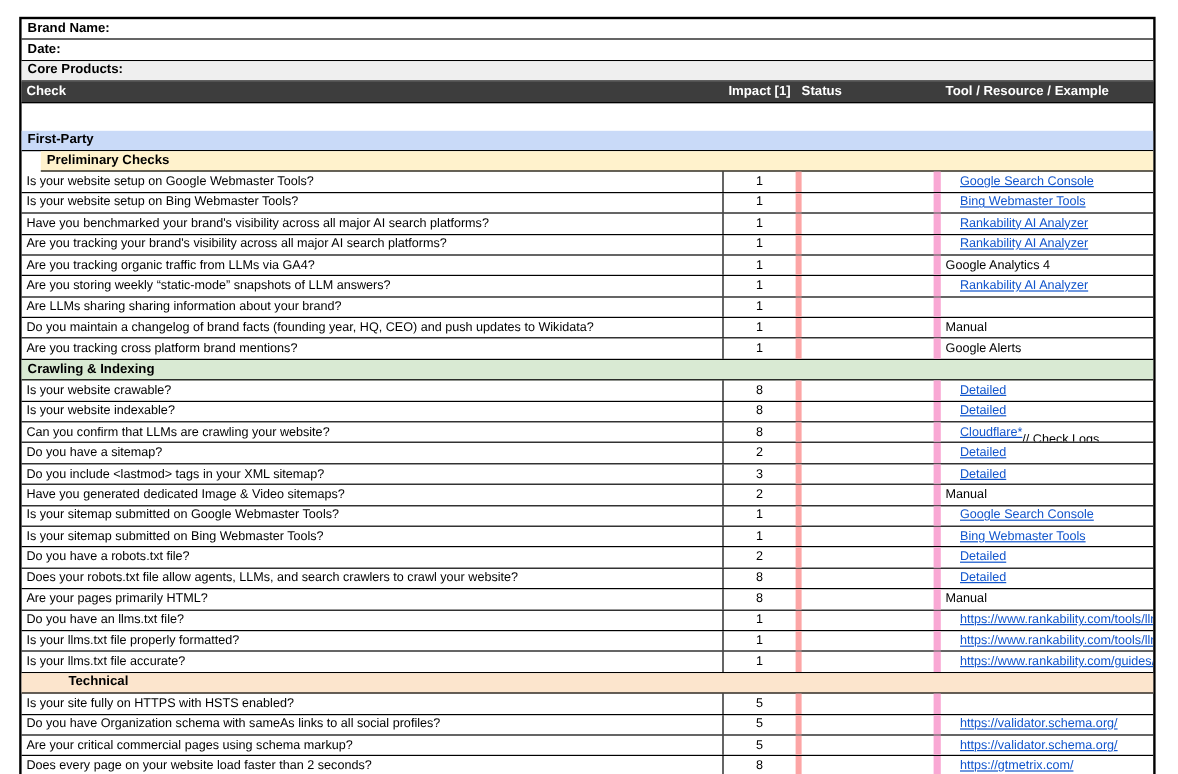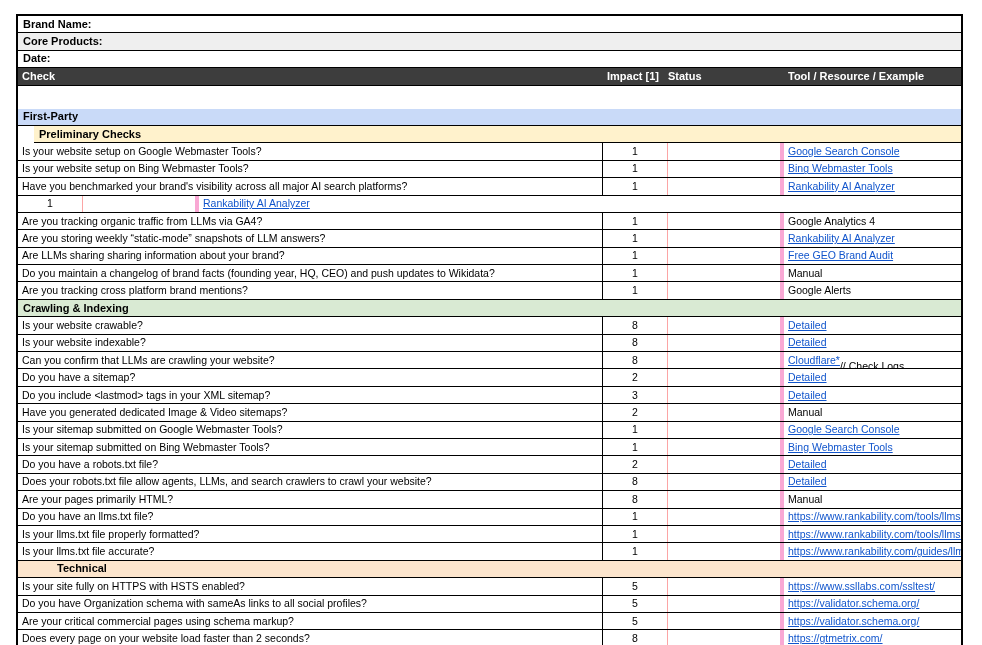--- a/index.html
+++ b/index.html
@@ -16,47 +16,47 @@
     display:flex;height:17.4px;box-sizing:border-box;
     border-bottom:1px solid #000;align-items:center;
     font-size:10.5px;line-height:15px;
   }
   .row:last-child{border-bottom:none;padding-left:11px;}
   .cell{
     box-sizing:border-box;display:flex;align-items:center;
     overflow:hidden;white-space:nowrap;height:100%;
   }
   .c-check{width:585px;padding:0 4px;border-right:1px solid #000;}
-  .c-impact{width:65px;justify-content:center;border-right:1px solid #fca5a5;}
-  .c-status{width:116px;border-right:4px solid #f9a8d4;}
+  .c-impact{width:65px;justify-content:center;border-right:5px solid #fca5a5;}
+  .c-status{width:116px;border-right:6px solid #f9a8d4;}
   .c-tool{flex:1;padding:0 4px;}
   
   .row.meta{font-weight:bold;font-size:11px;padding:0 5px;align-items:center;}
   .row.meta.alt{background:#efefef;}
   
   .row.header{background:#3d3d3d;color:#fff;font-weight:bold;font-size:11px;}
   .row.header .c-check,.row.header .c-impact,.row.header .c-status{border-right-color:transparent;}
   .row.header .c-impact{justify-content:flex-start;padding:0 4px;}
   
   .row.section{font-weight:bold;font-size:11px;padding:0 5px;align-items:center;}
-  a.link{color:#1155cc;text-decoration:underline;cursor:pointer;}
+  a.link{color:#1155cc;text-decoration:underline;cursor:pointer;margin-left:12px;}
   .tool-suffix{color:#000;margin-top:12px;}
 </style>
 </head>
 <body>
 
 <div class="sheet">
   <div class="row meta">
     <span>Brand Name:</span>
   </div>
+  <div class="row meta">
+    <span>Date:</span>
+  </div>
   <div class="row meta alt" style="background: rgb(239, 239, 239);">
     <span>Core Products:</span>
-  </div>
-  <div class="row meta">
-    <span>Date:</span>
   </div>
   <div class="row header" style="background: rgb(61, 61, 61); color: rgb(255, 255, 255);">
     <div class="cell c-check">Check</div>
     <div class="cell c-impact">Impact [1]</div>
     <div class="cell c-status">Status</div>
     <div class="cell c-tool">Tool / Resource / Example</div>
   </div>
   <div id="tbody">
       <div class="row section" style="background: rgb(201, 218, 248); margin-top: 23px;">
         <span>First-Party</span>
@@ -82,20 +82,21 @@
       </div>
       <div class="row check-row">
         <div class="cell c-check">Have you benchmarked your brand's visibility across all major AI search platforms?</div>
         <div class="cell c-impact">1</div>
         <div class="cell c-status"></div>
         <div class="cell c-tool">
           <a class="link">Rankability AI Analyzer</a>
         </div>
       </div>
       <div class="row check-row">
+        <div class="cell c-check">Are you tracking your brand's visibility across all major AI search platforms?</div>
         <div class="cell c-impact">1</div>
         <div class="cell c-status"></div>
         <div class="cell c-tool">
           <a class="link">Rankability AI Analyzer</a>
         </div>
       </div>
       <div class="row check-row">
         <div class="cell c-check">Are you tracking organic traffic from LLMs via GA4?</div>
         <div class="cell c-impact">1</div>
         <div class="cell c-status"></div>
@@ -108,23 +109,20 @@
         <div class="cell c-impact">1</div>
         <div class="cell c-status"></div>
         <div class="cell c-tool">
           <a class="link">Rankability AI Analyzer</a>
         </div>
       </div>
       <div class="row check-row">
         <div class="cell c-check">Are LLMs sharing sharing information about your brand?</div>
         <div class="cell c-impact">1</div>
         <div class="cell c-status"></div>
-        <div class="cell c-tool">
-          <a class="link">Free GEO Brand Audit</a>
-        </div>
       </div>
       <div class="row check-row">
         <div class="cell c-check">Do you maintain a changelog of brand facts (founding year, HQ, CEO) and push updates to Wikidata?</div>
         <div class="cell c-impact">1</div>
         <div class="cell c-status"></div>
         <div class="cell c-tool">
           <span>Manual</span>
         </div>
       </div>
       <div class="row check-row">
@@ -251,23 +249,20 @@
           <a class="link">https://www.rankability.com/guides/llms</a>
         </div>
       </div>
       <div class="row section" style="background: rgb(252, 229, 205); padding-left: 39px;">
         <span>Technical</span>
       </div>
       <div class="row check-row">
         <div class="cell c-check">Is your site fully on HTTPS with HSTS enabled?</div>
         <div class="cell c-impact">5</div>
         <div class="cell c-status"></div>
-        <div class="cell c-tool">
-          <a class="link">https://www.ssllabs.com/ssltest/</a>
-        </div>
       </div>
       <div class="row check-row">
         <div class="cell c-check">Do you have Organization schema with sameAs links to all social profiles?</div>
         <div class="cell c-impact">5</div>
         <div class="cell c-status"></div>
         <div class="cell c-tool">
           <a class="link">https://validator.schema.org/</a>
         </div>
       </div>
       <div class="row check-row">

